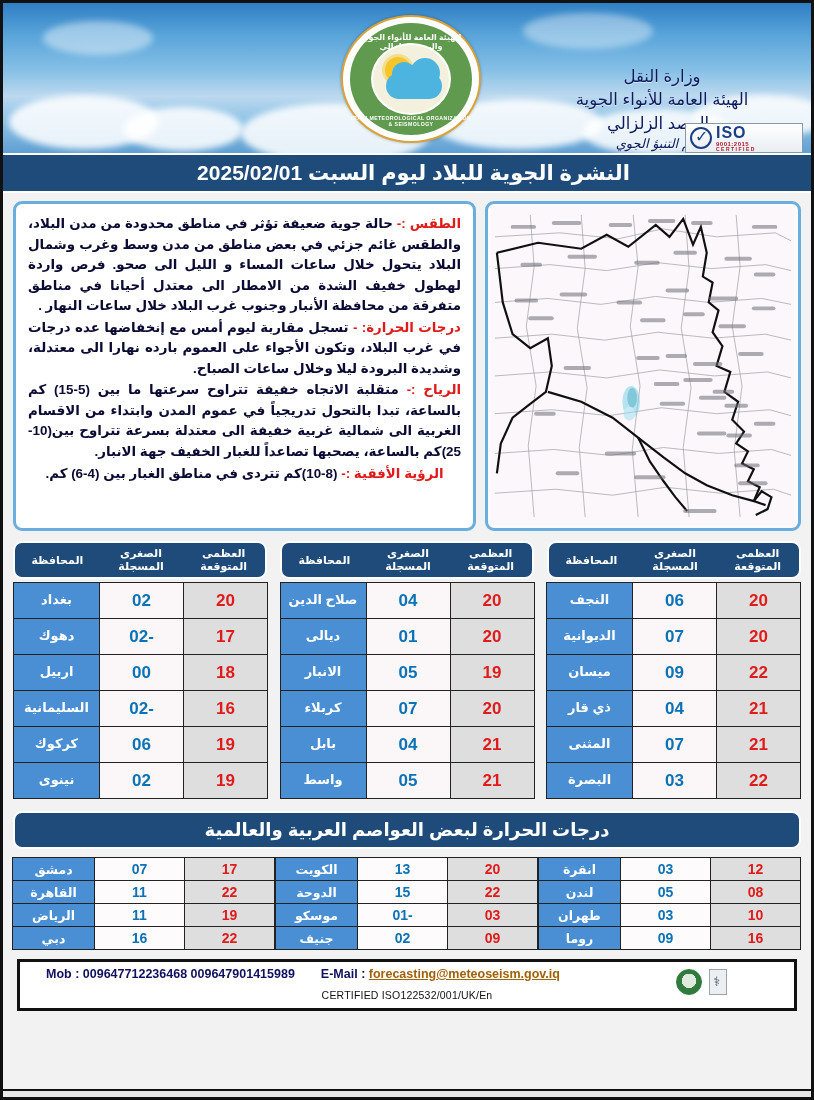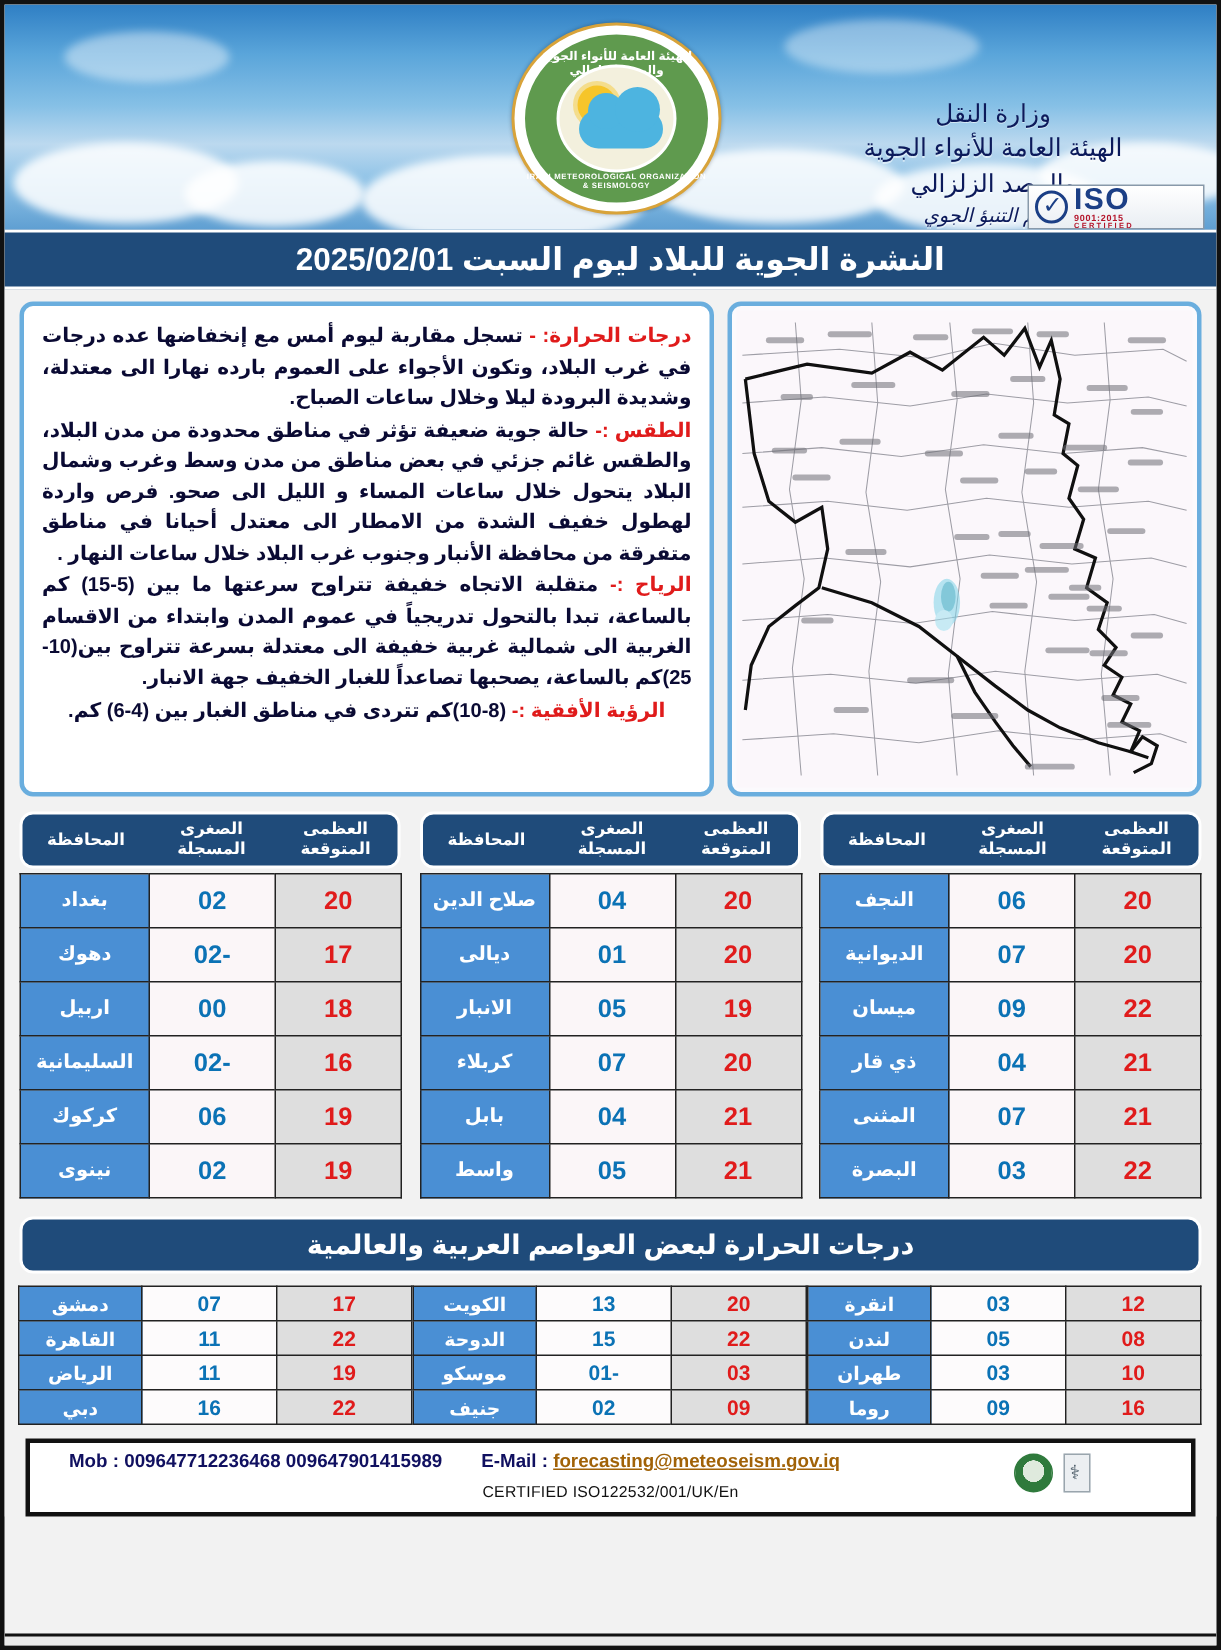--- a/index.html
+++ b/index.html
@@ -131,21 +131,21 @@
     width: 22px; height: 22px; border-radius: 50%;
     border: 2px solid #1b3f86;
     position: relative; flex: none;
   }
   .iso-mark:after {
     content: "✓";
     position: absolute; left: 3px; top: -2px;
     font-size: 16px; color: #1b3f86; font-weight: bold;
   }
   .iso-txt { line-height: 1; }
-  .iso-txt .big { font-size: 20px; font-weight: bold; color: #1b3f86; letter-spacing: 1px;}
+  .iso-txt .big { font-size: 16px; font-weight: bold; color: #1b3f86; letter-spacing: 1px;}
   .iso-txt .small { font-size: 6px; font-weight: bold; color: #b4142a; letter-spacing: .5px;}
   .iso-txt .tiny { font-size: 5px; font-weight: bold; color: #b4142a; letter-spacing: 1.5px;}
 
   
   .title-bar {
     height: 40px;
     background: #1f4b7a;
     border-top: 2px solid #ffffff;
     border-bottom: 2px solid #ffffff;
     display: flex; align-items: center; justify-content: center;
@@ -498,26 +498,26 @@
               <rect x="248" y="258" width="26" height="4" rx="2"></rect>
               <rect x="252" y="276" width="30" height="4" rx="2"></rect>
               <rect x="196" y="304" width="34" height="4" rx="2"></rect>
             </g>
           </svg>
         </div>
       </div>
 
       <div class="text-box">
         <p class="para">
+          <span class="lbl">الطقس :-</span>
+          <span>حالة جوية ضعيفة تؤثر في مناطق محدودة من مدن البلاد، والطقس غائم جزئي في بعض مناطق من مدن وسط وغرب وشمال البلاد يتحول خلال ساعات المساء و الليل الى صحو. فرص واردة لهطول خفيف الشدة من الامطار الى معتدل أحيانا في مناطق متفرقة من محافظة الأنبار وجنوب غرب البلاد خلال ساعات النهار .</span>
+        </p>
+        <p class="para">
           <span class="lbl">درجات الحرارة: -</span>
           <span>تسجل مقاربة ليوم أمس مع إنخفاضها عده درجات في غرب البلاد، وتكون الأجواء على العموم بارده نهارا الى معتدلة، وشديدة البرودة ليلا وخلال ساعات الصباح.</span>
-        </p>
-        <p class="para">
-          <span class="lbl">الطقس :-</span>
-          <span>حالة جوية ضعيفة تؤثر في مناطق محدودة من مدن البلاد، والطقس غائم جزئي في بعض مناطق من مدن وسط وغرب وشمال البلاد يتحول خلال ساعات المساء و الليل الى صحو. فرص واردة لهطول خفيف الشدة من الامطار الى معتدل أحيانا في مناطق متفرقة من محافظة الأنبار وجنوب غرب البلاد خلال ساعات النهار .</span>
         </p>
         <p class="para">
           <span class="lbl">الرياح :-</span>
           <span>متقلبة الاتجاه خفيفة تتراوح سرعتها ما بين (5-15) كم بالساعة، تبدا بالتحول تدريجياً في عموم المدن وابتداء من الاقسام الغربية الى شمالية غربية خفيفة الى معتدلة بسرعة تتراوح بين(10-25)كم بالساعة، يصحبها تصاعداً للغبار الخفيف جهة الانبار.</span>
         </p>
         <p class="para vis">
           <span class="lbl">الرؤية الأفقية :-</span>
           <span>(8-10)كم تتردى في مناطق الغبار بين (4-6) كم.</span>
         </p>
       </div>

